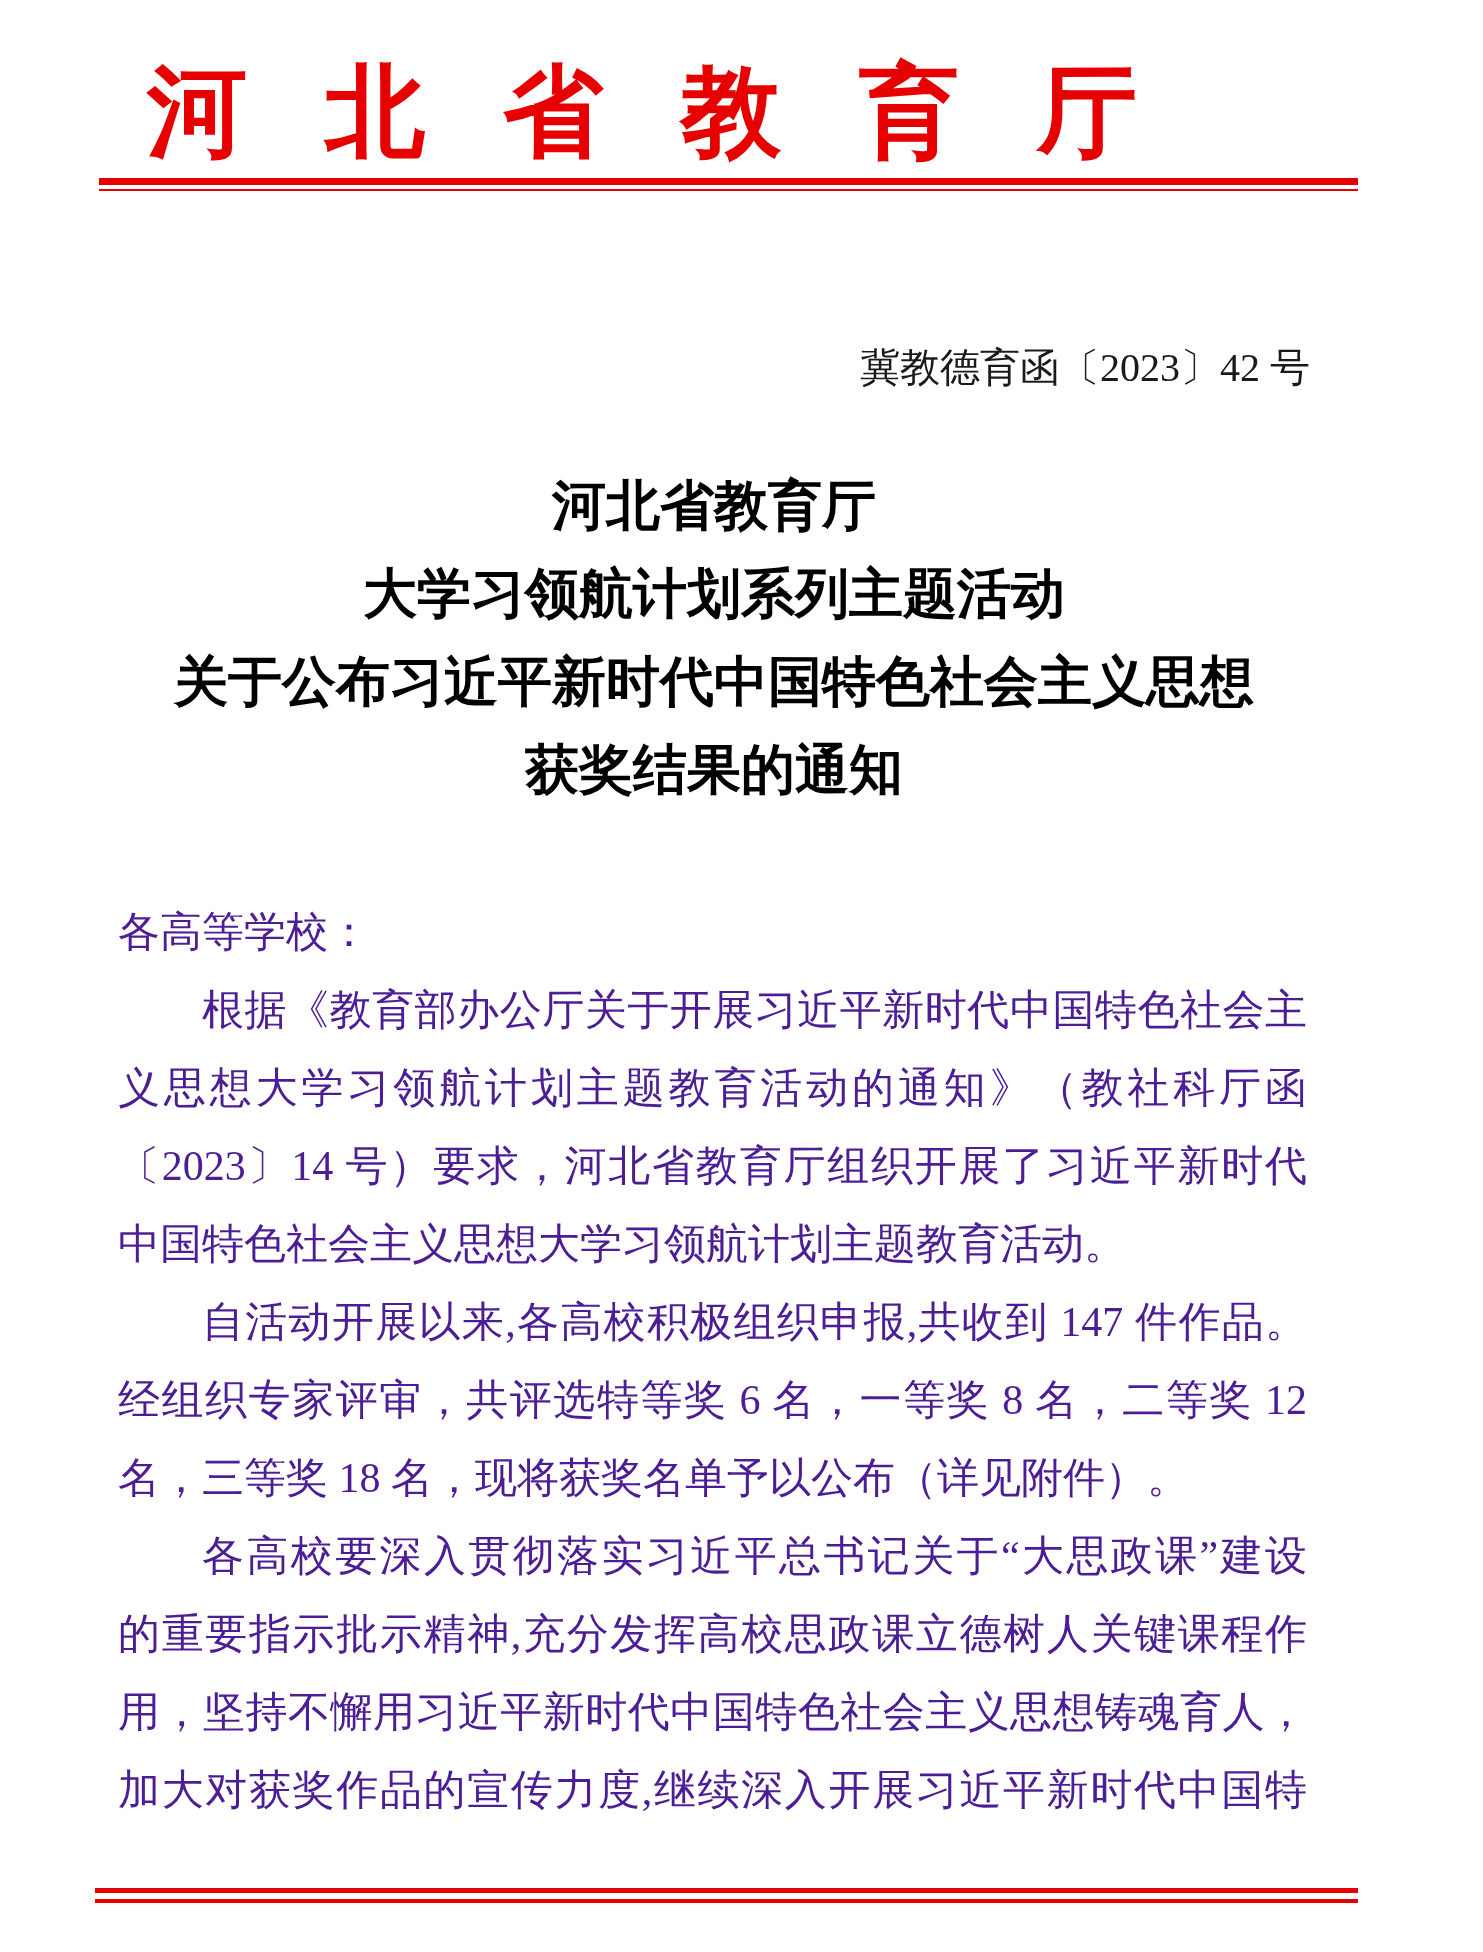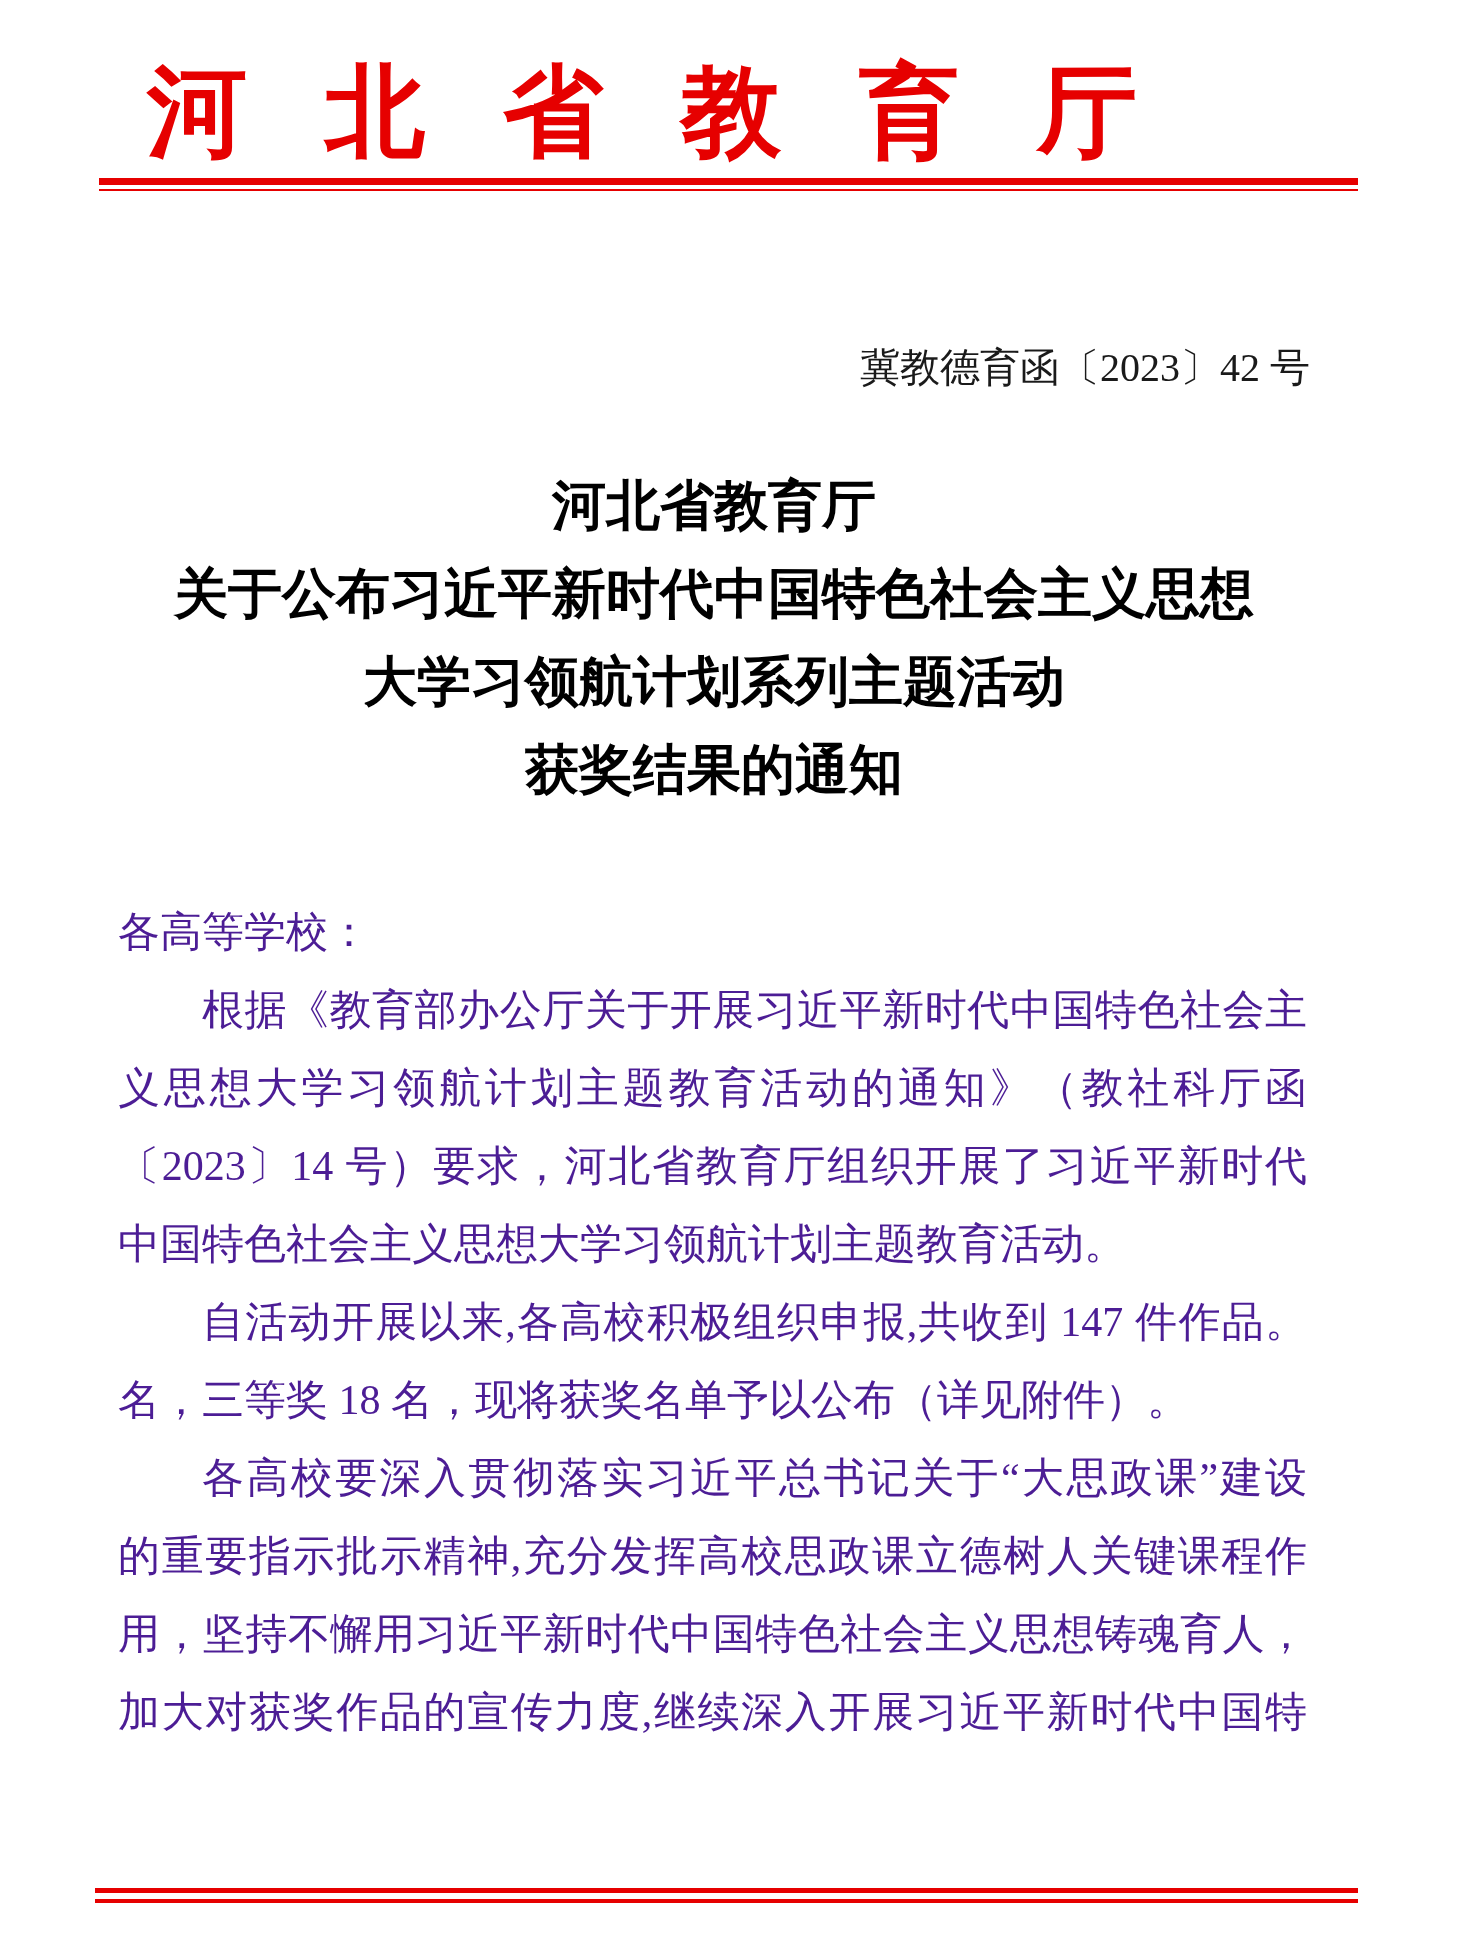--- a/index.html
+++ b/index.html
@@ -97,34 +97,35 @@
 <div class="page">
 
   <div class="letterhead">河北省教育厅</div>
 
   <div class="red-rule-top"></div>
 
   <div class="doc-no">冀教德育函〔2023〕42 号</div>
 
   <div class="title">
     <div>河北省教育厅</div>
+    <div>大学习领航计划系列主题活动</div>
     <div>关于公布习近平新时代中国特色社会主义思想</div>
-    <div>大学习领航计划系列主题活动</div>
     <div>获奖结果的通知</div>
   </div>
 
   <div class="body-text">
     <div class="line salutation">各高等学校：</div>
 
     <div class="line indent">根据《教育部办公厅关于开展习近平新时代中国特色社会主</div>
     <div class="line">义思想大学习领航计划主题教育活动的通知》（教社科厅函</div>
     <div class="line">〔2023〕14 号）要求，河北省教育厅组织开展了习近平新时代</div>
     <div class="line end">中国特色社会主义思想大学习领航计划主题教育活动。</div>
 
     <div class="line indent">自活动开展以来,各高校积极组织申报,共收到 147 件作品。</div>
+    <div class="line">经组织专家评审，共评选特等奖 6 名，一等奖 8 名，二等奖 12</div>
     <div class="line end">名，三等奖 18 名，现将获奖名单予以公布（详见附件）。</div>
 
     <div class="line indent">各高校要深入贯彻落实习近平总书记关于“大思政课”建设</div>
     <div class="line">的重要指示批示精神,充分发挥高校思政课立德树人关键课程作</div>
     <div class="line">用，坚持不懈用习近平新时代中国特色社会主义思想铸魂育人，</div>
     <div class="line">加大对获奖作品的宣传力度,继续深入开展习近平新时代中国特</div>
   </div>
 
   <div class="red-rule-bottom"></div>
 

